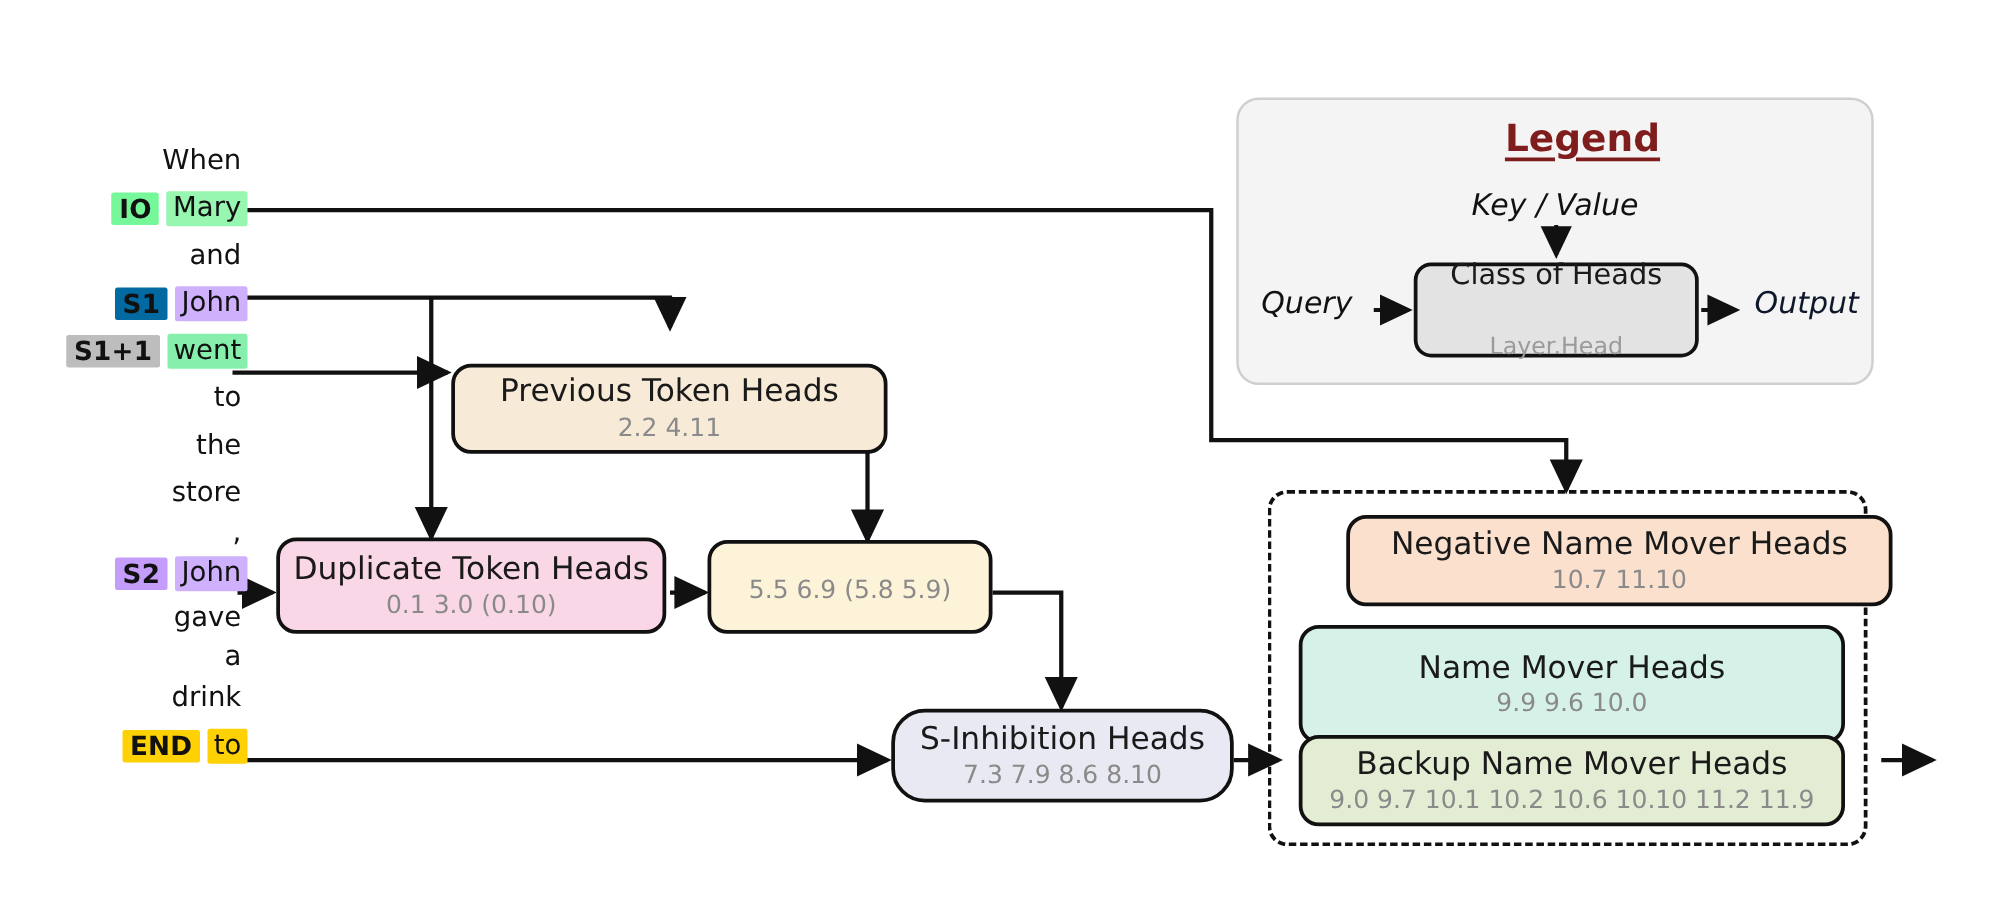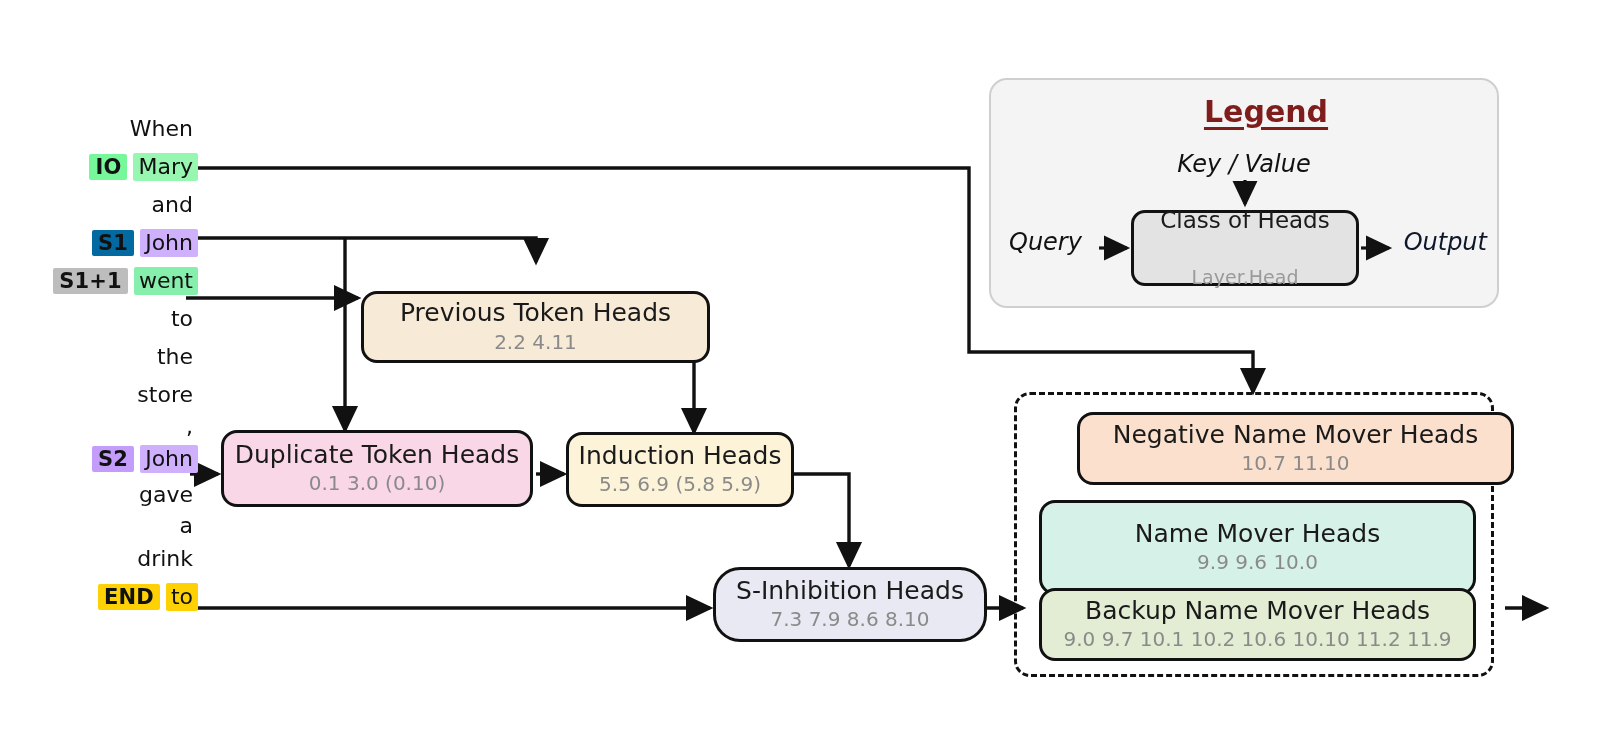--- a/index.html
+++ b/index.html
@@ -136,21 +136,20 @@
     <div class="t">Previous Token Heads</div>
     <div class="s">2.2   4.11</div>
   </div>
 
   <div class="hbox" style="left: 221px; top: 430px; width: 312px; height: 77px; background: rgb(250, 215, 230);">
     <div class="t">Duplicate Token Heads</div>
     <div class="s">0.1   3.0   (0.10)</div>
   </div>
 
   <div class="hbox" style="left: 566px; top: 432px; width: 228px; height: 75px; background: rgb(253, 243, 217);">
-    <div class="t">Induction Heads</div>
     <div class="s">5.5   6.9  (5.8  5.9)</div>
   </div>
 
   <div class="hbox" style="left: 713px; top: 567px; width: 274px; height: 75px; background: rgb(232, 233, 242); border-radius: 27px;">
     <div class="t">S-Inhibition Heads</div>
     <div class="s">7.3 7.9 8.6   8.10</div>
   </div>
 
   <div id="nmgroup" style="left:1014px;top:392px;width:480px;height:285px;">
   </div>

